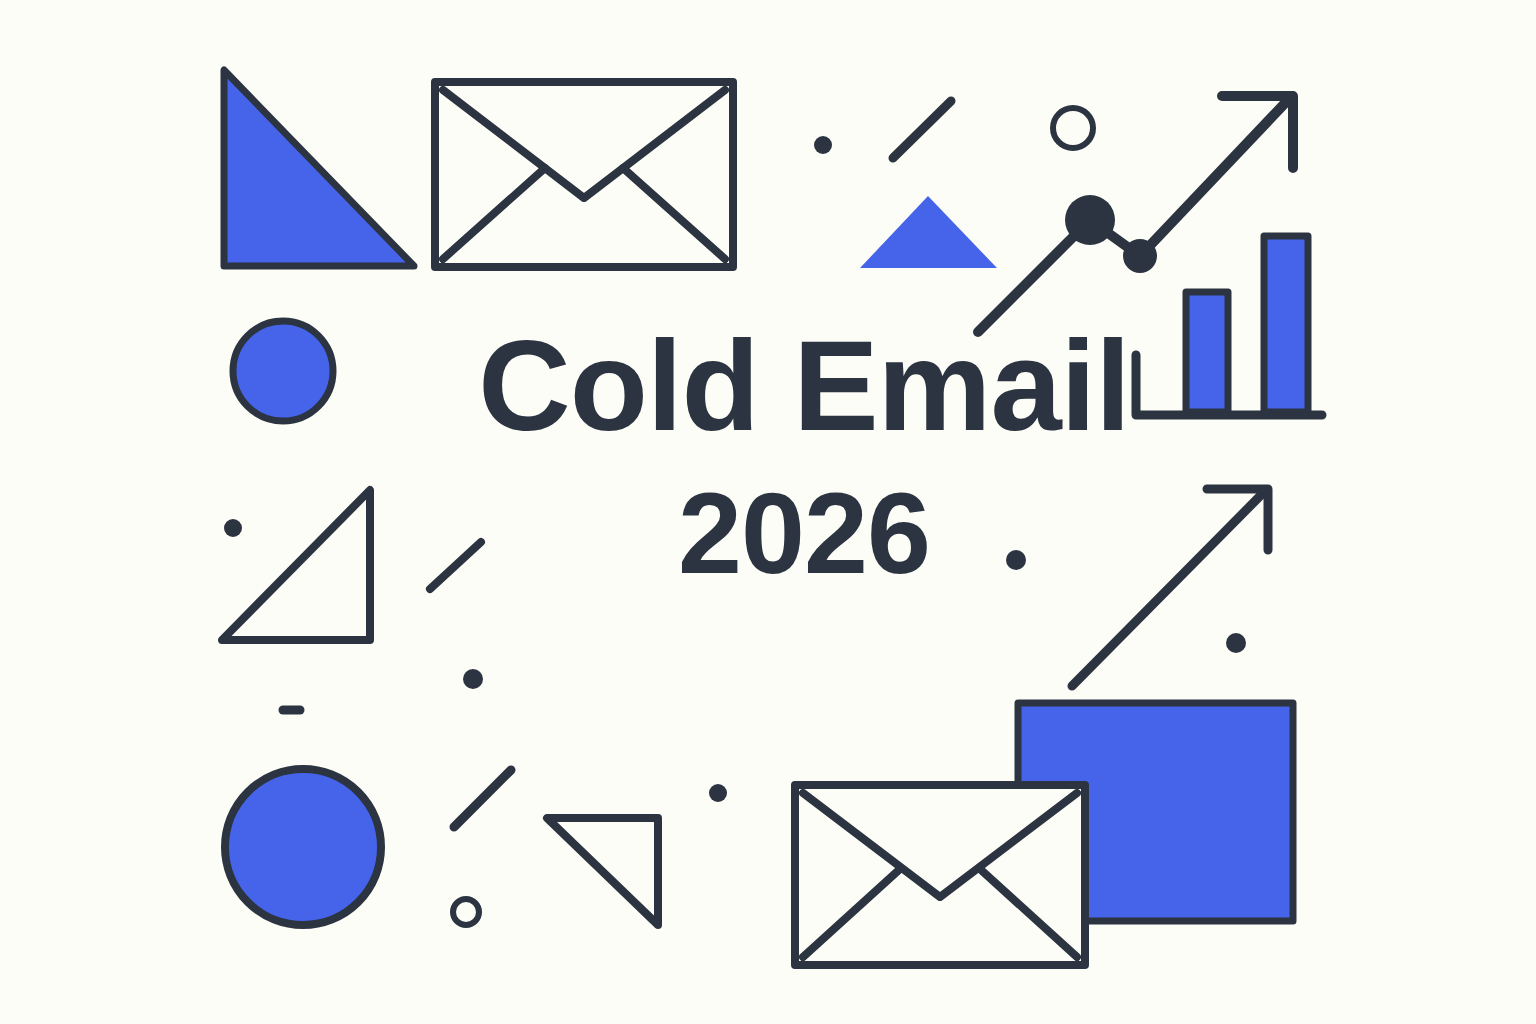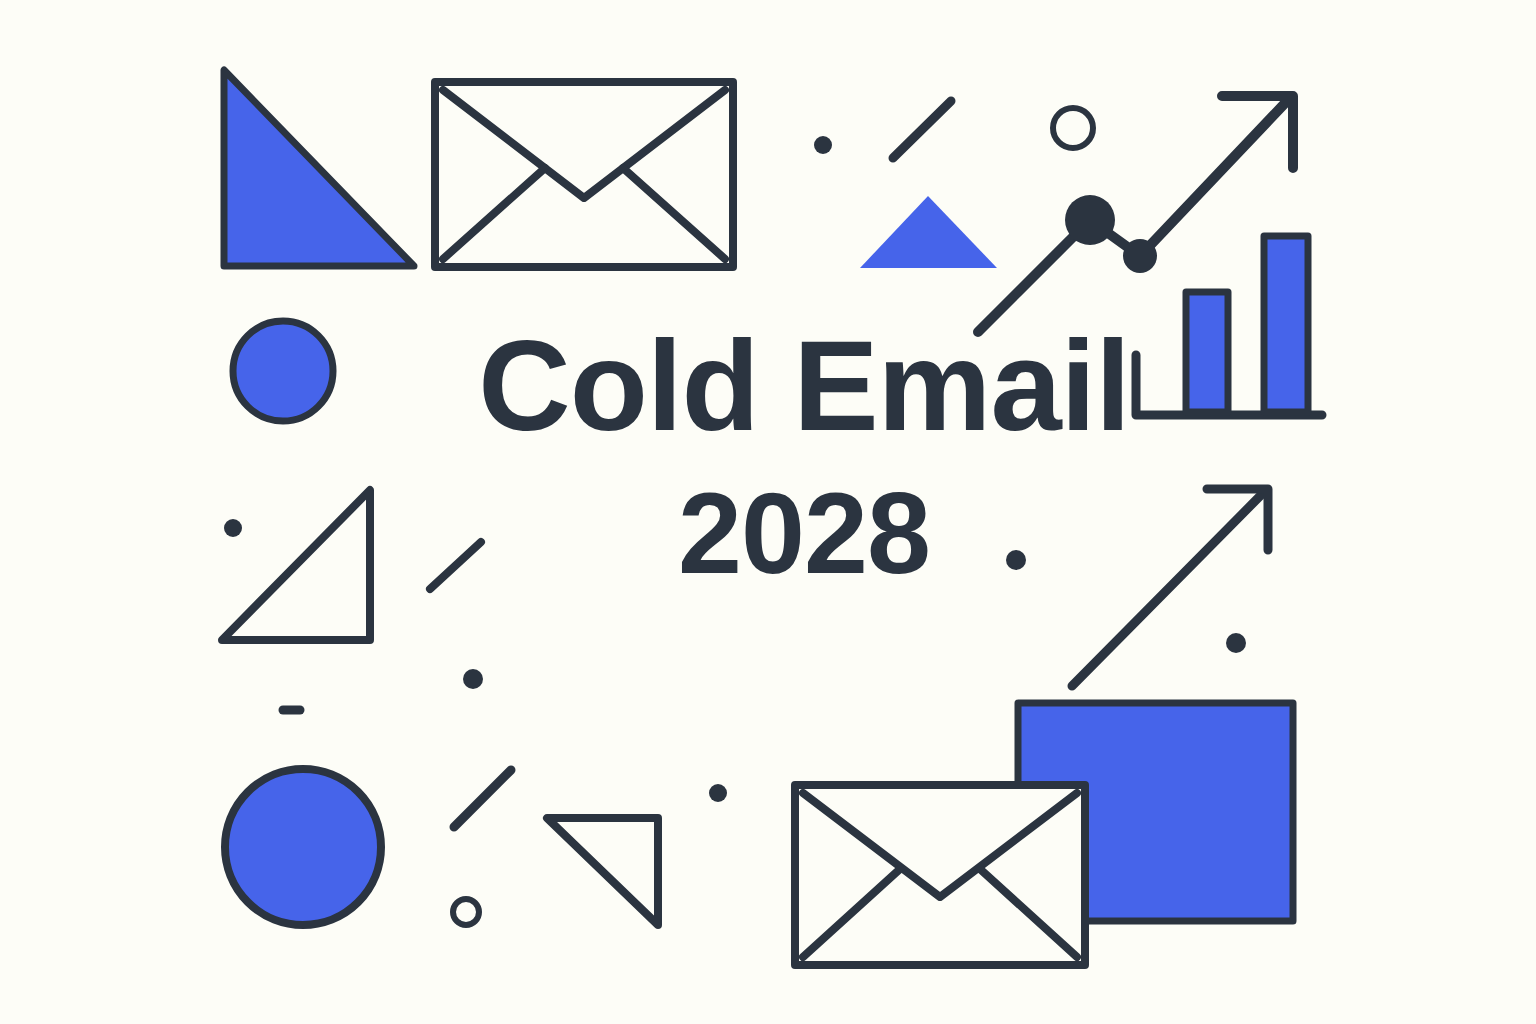--- a/index.html
+++ b/index.html
@@ -130,16 +130,16 @@
     <g>
       <rect x="795" y="785" width="290" height="180" fill="#fdfdf7" stroke="#2b3440" stroke-width="8" stroke-linejoin="round"></rect>
       <polyline points="803,793 940,897 1077,793" fill="none" stroke="#2b3440" stroke-width="8" stroke-linejoin="round" stroke-linecap="round"></polyline>
       <line x1="803" y1="957" x2="900" y2="869" stroke="#2b3440" stroke-width="8" stroke-linecap="round"></line>
       <line x1="1077" y1="957" x2="980" y2="869" stroke="#2b3440" stroke-width="8" stroke-linecap="round"></line>
     </g>
   </svg>
 
   <div id="title-block">
     <div class="title-line" id="title-line-1">Cold Email</div>
-    <div class="title-line" id="title-line-3">2028</div>
+    <div class="title-line" id="title-line-3">2026</div>
   </div>
 
 </div>
 
 </body></html>

